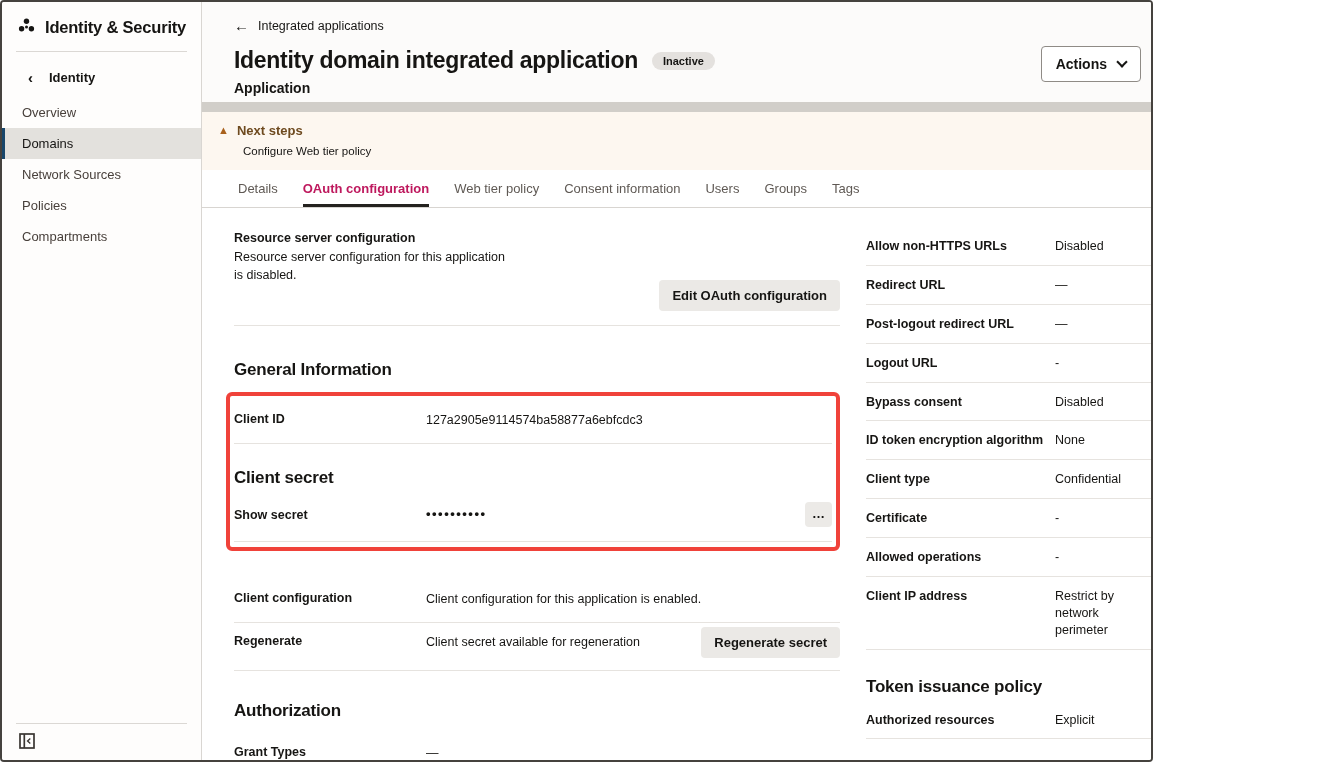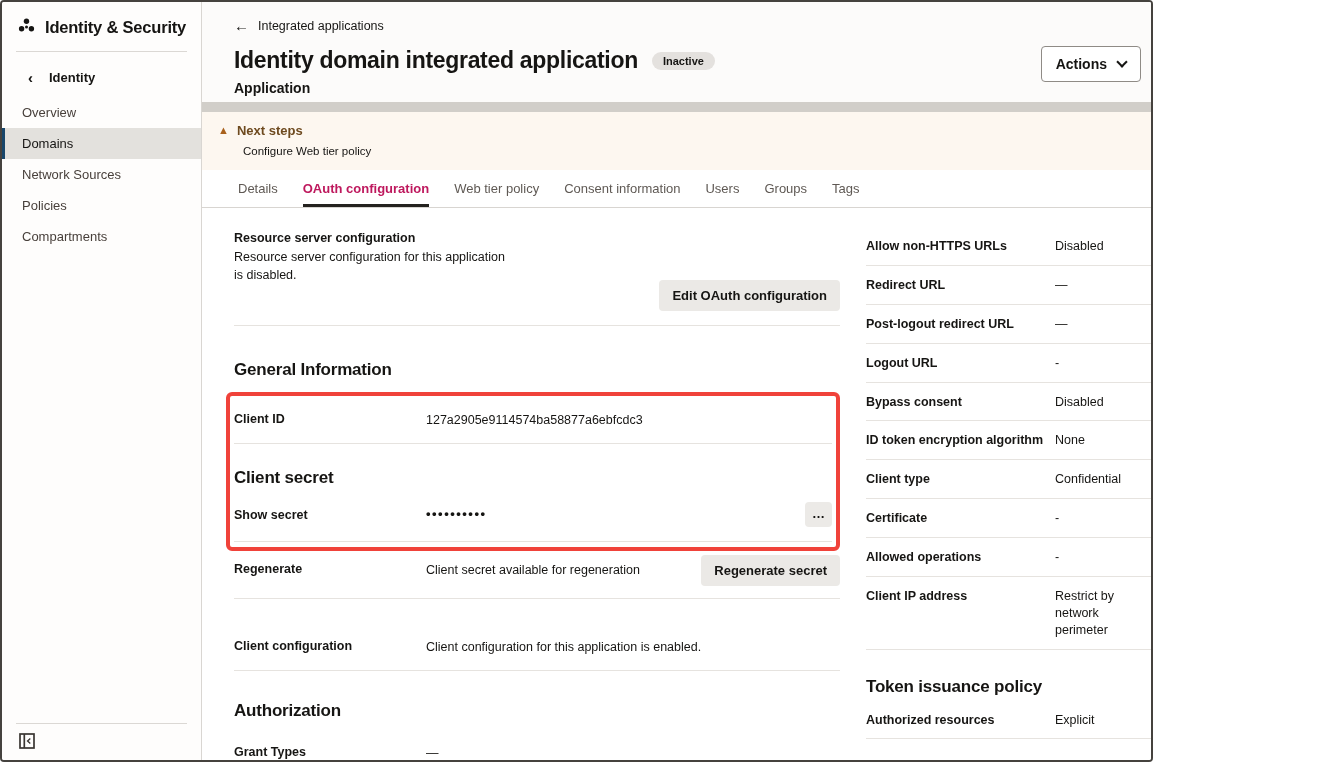--- a/index.html
+++ b/index.html
@@ -200,31 +200,31 @@
             <div class="row-value">127a2905e9114574ba58877a6ebfcdc3</div>
           </div>
           <h2 class="section-heading cs-heading">Client secret</h2>
           <div class="row">
             <div class="row-label">Show secret</div>
             <div class="row-value secret-dots">••••••••••</div>
             <button class="more-btn">…</button>
           </div>
         </div>
 
+        <div class="row cc-row">
+          <div class="row-label">Client configuration</div>
+          <div class="row-value">Client configuration for this application is enabled.</div>
+        </div>
+
         <div class="row regen-row">
           <div class="row-label">Regenerate</div>
           <div class="row-value">Client secret available for regeneration</div>
           <button class="grey-btn">Regenerate secret</button>
         </div>
 
-        <div class="row cc-row">
-          <div class="row-label">Client configuration</div>
-          <div class="row-value">Client configuration for this application is enabled.</div>
-        </div>
-
         <h2 class="section-heading auth-heading">Authorization</h2>
 
         <div class="row">
           <div class="row-label">Grant Types</div>
           <div class="row-value">—</div>
         </div>
         <div class="row">
           <div class="row-label">Resource owner</div>
           <div class="row-value">Disabled</div>
         </div>

